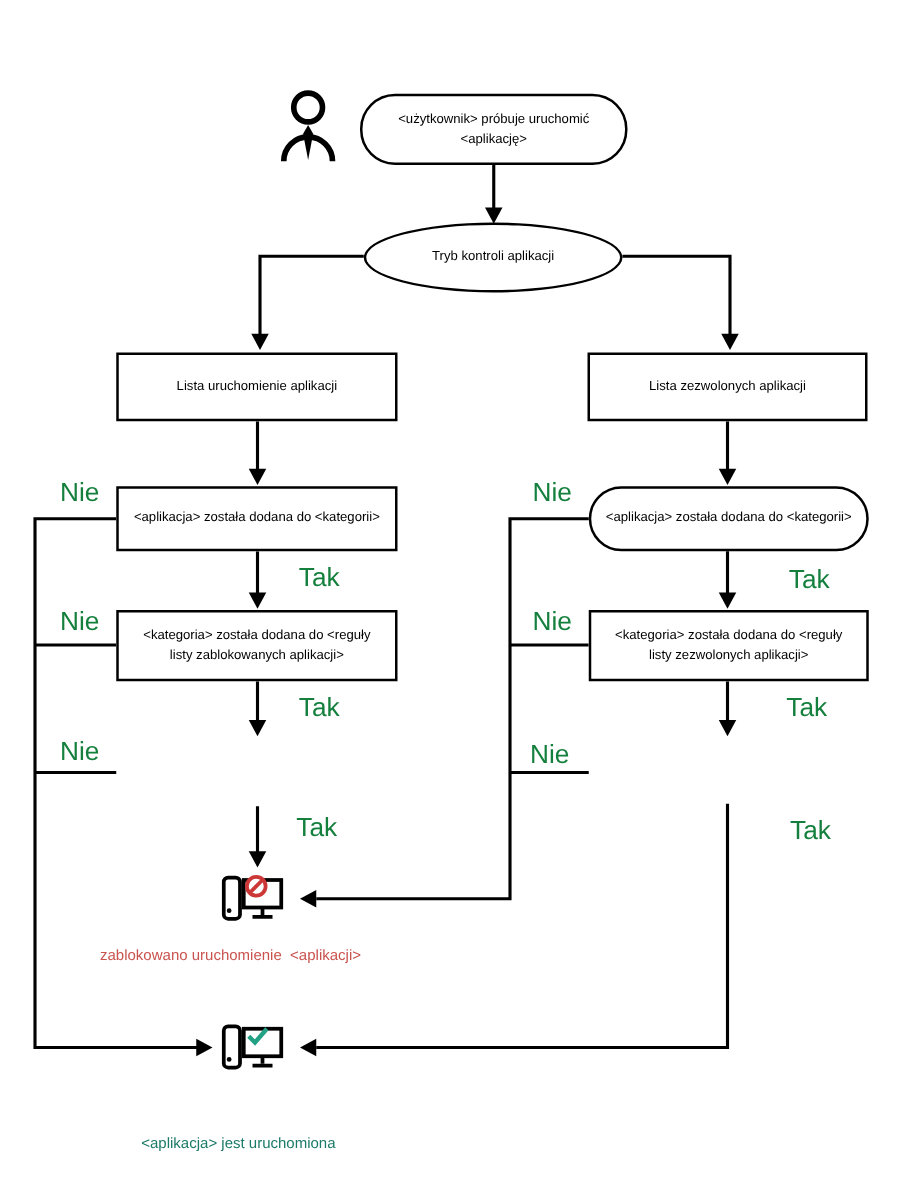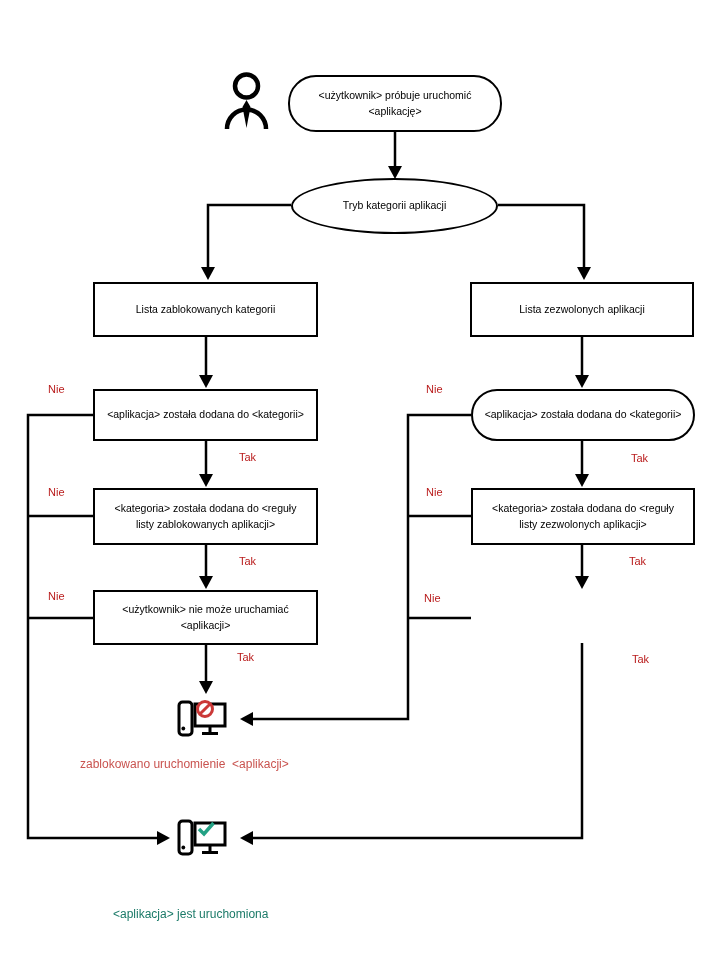--- a/index.html
+++ b/index.html
@@ -12,21 +12,21 @@
     position:absolute;z-index:2;background:#fff;border:2px solid #000;
     display:flex;flex-direction:column;align-items:center;justify-content:center;
     text-align:center;font-size:10.5px;line-height:1.45;box-sizing:border-box;
     padding:2px 6px;
   }
   .node span{display:block;white-space:nowrap;}
   .stadium{border-radius:28px;}
   .ellipse{border-radius:50%;}
   .stadium-sm{border-radius:26px;}
   .lbl{
-    position:absolute;z-index:3;font-size:11px;color:#b91c1c;white-space:nowrap;
+    position:absolute;z-index:3;font-size:21px;color:#15803d;white-space:nowrap;
   }
   .result{
     position:absolute;z-index:3;font-size:12px;white-space:pre;
   }
   .result-blocked{color:#c9534f;}
   .result-running{color:#1b7a68;margin-top:36px;}
   .icon-abs{position:absolute;z-index:2;}
 </style>
 </head>
 <body>
@@ -101,25 +101,25 @@
     <path d="M5,57 A19.5,19.5 0 0 1 44,57" fill="none" stroke="#000" stroke-width="4.5"></path>
     <polygon points="24.5,28 28.5,35 24.5,56 20.5,35" fill="#000"></polygon>
   </svg>
 
   <div class="node stadium" style="left:288px;top:75px;width:214px;height:57px;">
     <span>&lt;użytkownik&gt; próbuje uruchomić</span>
     <span>&lt;aplikację&gt;</span>
   </div>
 
   <div class="node ellipse" style="left:291px;top:178px;width:207px;height:56px;">
-    <span>Tryb kategorii aplikacji</span>
+    <span>Tryb kontroli aplikacji</span>
   </div>
 
   <div class="node" style="left:93px;top:282px;width:225px;height:55px;">
-    <span>Lista zablokowanych kategorii</span>
+    <span>Lista uruchomienie aplikacji</span>
   </div>
 
   <div class="node" style="left:470px;top:282px;width:224px;height:55px;">
     <span>Lista zezwolonych aplikacji</span>
   </div>
 
   <div class="node" style="left:93px;top:389px;width:225px;height:52px;">
     <span>&lt;aplikacja&gt; została dodana do &lt;kategorii&gt;</span>
   </div>
 
@@ -130,24 +130,20 @@
   <div class="node" style="left:93px;top:488px;width:225px;height:57px;">
     <span>&lt;kategoria&gt; została dodana do &lt;reguły</span>
     <span>listy zablokowanych aplikacji&gt;</span>
   </div>
 
   <div class="node" style="left:471px;top:488px;width:224px;height:57px;">
     <span>&lt;kategoria&gt; została dodana do &lt;reguły</span>
     <span>listy zezwolonych aplikacji&gt;</span>
   </div>
 
-  <div class="node" style="left:93px;top:590px;width:225px;height:55px;">
-    <span>&lt;użytkownik&gt; nie może uruchamiać</span>
-    <span>&lt;aplikacji&gt;</span>
-  </div>
 
 
   <div class="lbl" style="left:48px;top:383px;">Nie</div>
   <div class="lbl" style="left:48px;top:486px;">Nie</div>
   <div class="lbl" style="left:48px;top:590px;">Nie</div>
   <div class="lbl" style="left:426px;top:383px;">Nie</div>
   <div class="lbl" style="left:426px;top:486px;">Nie</div>
   <div class="lbl" style="left:424px;top:592px;">Nie</div>
   <div class="lbl" style="left:239px;top:451px;">Tak</div>
   <div class="lbl" style="left:239px;top:555px;">Tak</div>

